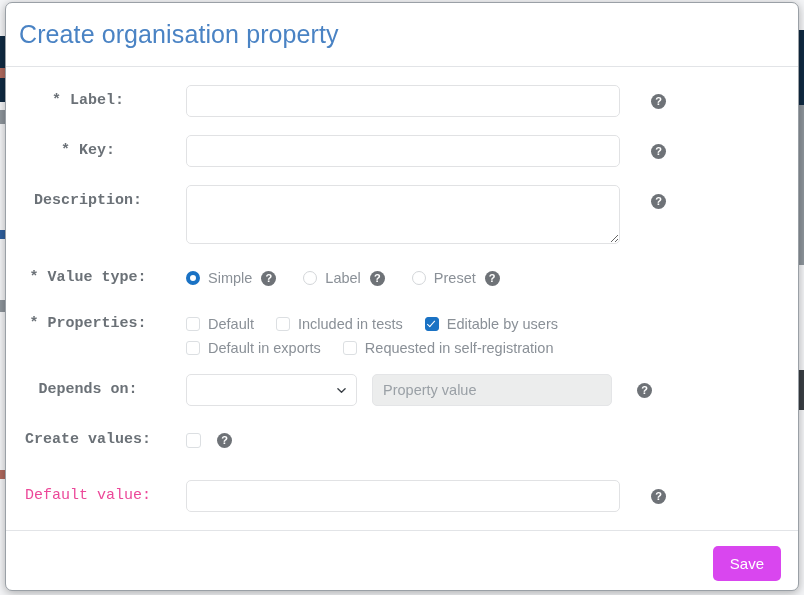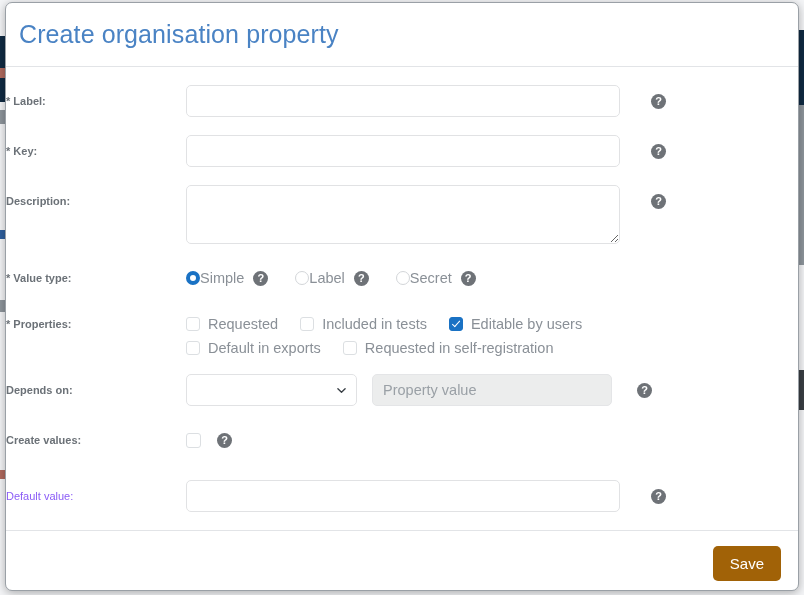--- a/index.html
+++ b/index.html
@@ -87,30 +87,31 @@
   .form-row {
     display: flex;
     align-items: flex-start;
     margin-bottom: 18px;
   }
   .form-row.tight { margin-bottom: 14px; }
 
   .row-label {
     width: 180px;
     flex: 0 0 180px;
-    text-align: left;
+    text-align: center;
     padding-right: 16px;
     box-sizing: border-box;
     color: #6b7177;
-    font-size: 11px;
+    font-size: 15px;
     font-weight: bold;
     line-height: 32px;
     white-space: nowrap;
-  }
-  .row-label.normal { font-weight: normal; color: #8b5cf6; }
+    font-family: Liberation Mono, monospace;
+  }
+  .row-label.normal { font-weight: normal; color: #ec4899; }
 
   .row-control {
     flex: 1 1 auto;
     display: flex;
     align-items: flex-start;
   }
 
   .text-input {
     width: 434px;
     height: 32px;
@@ -184,20 +185,21 @@
     border: 1.6px solid #d3d6d9;
     background: #ffffff;
     box-sizing: border-box;
     flex: 0 0 auto;
   }
   .radio-mark.checked {
     border: 4px solid #1a72c4;
     background: #ffffff;
   }
   .radio-label {
+    margin-left: 8px;
     font-size: 14.5px;
     color: #8a9097;
     white-space: nowrap;
   }
 
   
   .check-rows { display: flex; flex-direction: column; }
   .check-line {
     display: flex;
     align-items: center;
@@ -309,21 +311,21 @@
     border: none;
     border-radius: 5px;
     font-family: "Liberation Sans", sans-serif;
     font-size: 15px;
     color: #ffffff;
     cursor: pointer;
     padding: 0 17px;
     margin-left: 10px;
   }
   .btn-cancel { background: #6a7179; }
-  .btn-save   { background: #a16207; cursor: default; }
+  .btn-save   { background: #d946ef; cursor: default; }
 </style>
 </head>
 <body>
 
 <div id="page-backdrop">
   <div class="backdrop-navy" style="left:0;   top:36px;  width:5px; height:66px;"></div>
   <div class="backdrop-accent" style="left:0;   top:68px;  width:5px; height:10px;"></div>
   <div class="backdrop-gray" style="left:0;   top:110px; width:5px; height:14px;"></div>
   <div class="backdrop-blue" style="left:0;   top:230px; width:5px; height:9px;"></div>
   <div class="backdrop-gray" style="left:0;   top:300px; width:5px; height:12px;"></div>
@@ -377,37 +379,37 @@
           </span>
 
           <span class="radio-item">
             <span class="radio-mark"></span>
             <span class="radio-label">Label</span>
             <span class="help-icon inline">?</span>
           </span>
 
           <span class="radio-item">
             <span class="radio-mark"></span>
-            <span class="radio-label">Secret</span>
+            <span class="radio-label">Preset</span>
             <span class="help-icon inline">?</span>
           </span>
 
         </div>
       </div>
     </div>
 
     <div class="form-row tight">
       <div class="row-label">* Properties:</div>
       <div class="row-control">
         <div class="check-rows">
 
           <div class="check-line first">
             <span class="check-item">
               <span class="check-mark"></span>
-              <span class="check-label">Requested</span>
+              <span class="check-label">Default</span>
             </span>
             <span class="check-item">
               <span class="check-mark"></span>
               <span class="check-label">Included in tests</span>
             </span>
             <span class="check-item">
               <span class="check-mark checked"></span>
               <span class="check-label">Editable by users</span>
             </span>
           </div>

